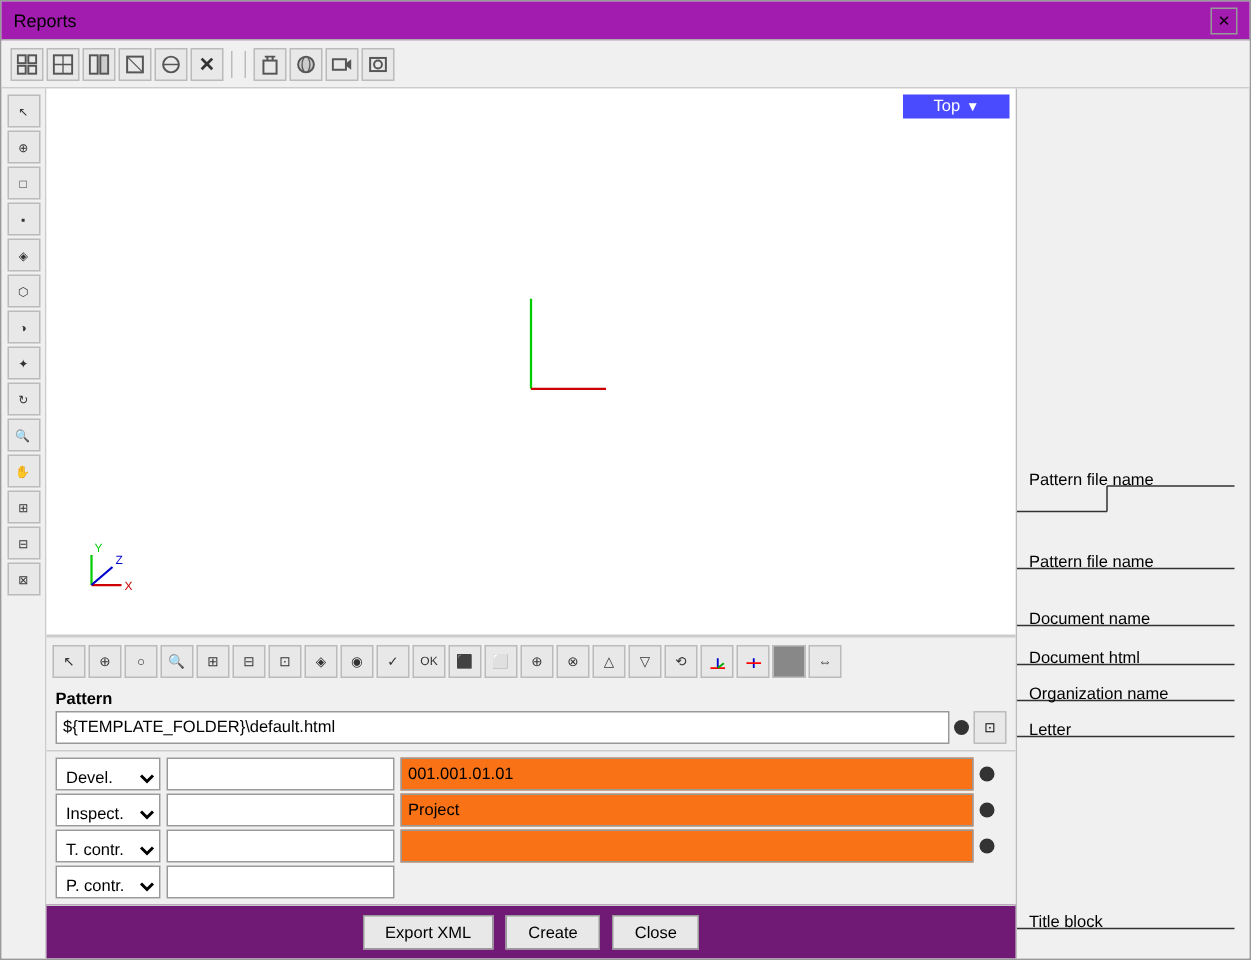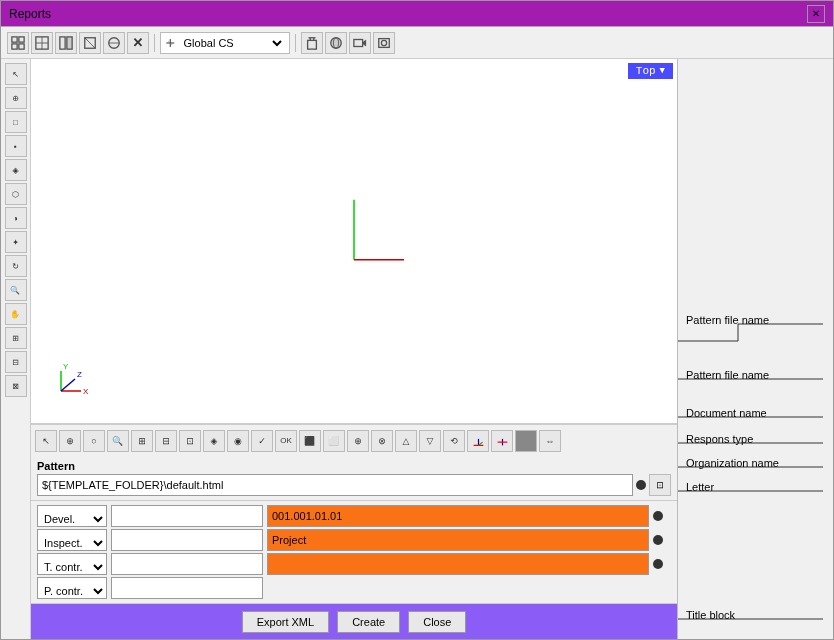--- a/index.html
+++ b/index.html
@@ -131,26 +131,25 @@
       border-bottom: 1px solid #ccc;
       position: relative;
       overflow: hidden;
     }
     .viewport-top-label {
       position: absolute;
       top: 4px;
       right: 4px;
       background: #4a4aff;
       color: white;
-      padding: 2px 8px;
+      padding: 2px 20px;
       font-size: 11px;
       display: flex;
       align-items: center;
       gap: 4px;
-      font-family: Liberation Mono, monospace;
     }
     .viewport-axes {
       position: absolute;
       bottom: 20px;
       left: 20px;
     }
     .viewport-content {
       position: absolute;
       top: 50%;
       left: 50%;
@@ -293,24 +292,23 @@
     .annotation {
       position: absolute;
       font-size: 11px;
       color: #000;
       white-space: nowrap;
       left: 8px;
     }
     .footer {
       display: flex;
       justify-content: center;
-      align-items: center;
       gap: 8px;
       padding: 6px;
-      background: #8b5cf6;
+      background: #701a75;
       border-top: 1px solid #ccc;
       height: 36px;
     }
     .footer-btn {
       padding: 4px 14px;
       background: #e8e8e8;
       border: 1px solid #999;
       cursor: pointer;
       font-size: 11px;
     }
@@ -355,30 +353,20 @@
         </svg>
     </div>
     <div class="toolbar-btn">
       <svg viewBox="0 0 16 16" width="14" height="14">
           <circle cx="8" cy="8" r="6" fill="none" stroke="#555" stroke-width="1.5"></circle>
           <line x1="2" y1="8" x2="14" y2="8" stroke="#555" stroke-width="1"></line>
         </svg>
     </div>
     <div class="toolbar-btn" style="font-weight:bold;font-size:13px;">✕</div>
     <div class="toolbar-separator"></div>
-    <div class="cs-dropdown">
-      <svg viewBox="0 0 16 16" width="12" height="12">
-          <line x1="8" y1="2" x2="8" y2="14" stroke="#333" stroke-width="1.5"></line>
-          <line x1="2" y1="8" x2="14" y2="8" stroke="#333" stroke-width="1.5"></line>
-          <line x1="5" y1="5" x2="11" y2="11" stroke="#888" stroke-width="1"></line>
-        </svg>
-      <select>
-        <option>Global CS</option>
-      </select>
-    </div>
     <div class="toolbar-separator"></div>
     <div class="toolbar-btn">
       <svg viewBox="0 0 16 16" width="14" height="14">
           <rect x="3" y="5" width="10" height="10" fill="none" stroke="#555" stroke-width="1.5"></rect>
           <line x1="6" y1="5" x2="6" y2="2" stroke="#555" stroke-width="1.5"></line>
           <line x1="10" y1="5" x2="10" y2="2" stroke="#555" stroke-width="1.5"></line>
           <line x1="4" y1="2" x2="12" y2="2" stroke="#555" stroke-width="1.5"></line>
         </svg>
     </div>
     <div class="toolbar-btn">
@@ -567,19 +555,19 @@
         <line x1="0" y1="408" x2="145" y2="408" stroke="#333" stroke-width="1"></line>
 
         <line x1="0" y1="432" x2="145" y2="432" stroke="#333" stroke-width="1"></line>
 
         <line x1="0" y1="560" x2="145" y2="560" stroke="#333" stroke-width="1"></line>
       </svg>
 
       <span class="annotation" style="top:255px;">Pattern file name</span>
       <span class="annotation" style="top:310px;">Pattern file name</span>
       <span class="annotation" style="top:348px;">Document name</span>
-      <span class="annotation" style="top:374px;">Respons type</span>
+      <span class="annotation" style="top:374px;">Document html</span>
       <span class="annotation" style="top:398px;">Organization name</span>
       <span class="annotation" style="top:422px;">Letter</span>
       <span class="annotation" style="top:550px;">Title block</span>
     </div>
   </div>
 </div>
 
 </body></html>

